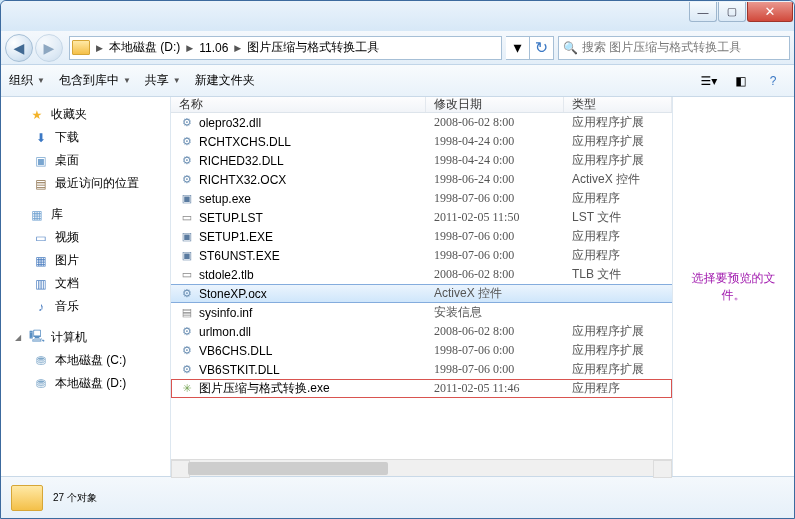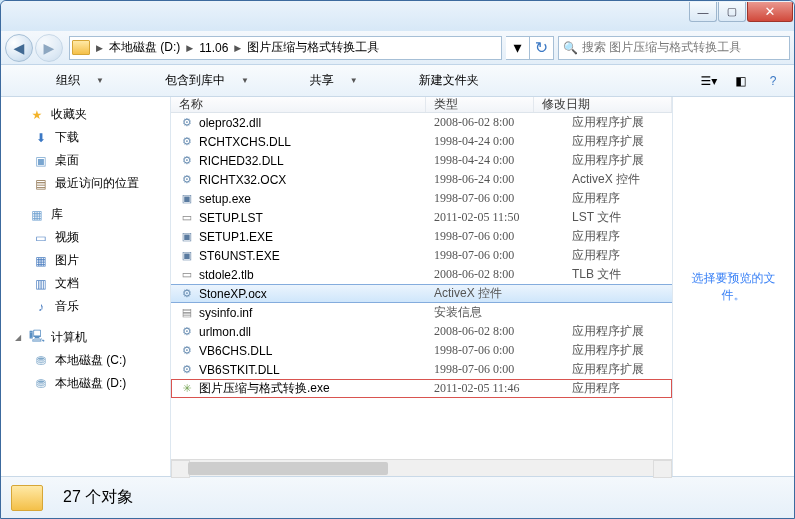--- a/index.html
+++ b/index.html
@@ -13,21 +13,21 @@
 .navbtn { width:28px; height:28px; border-radius:50%; background:radial-gradient(circle at 30% 30%, #fff, #d8e6f3 60%, #b7cde2); border:1px solid #a6bfd6; margin-right:2px; display:flex; align-items:center; justify-content:center; color:#426a93; font-size:14px; cursor:pointer; }
 .navbtn.fwd { opacity:.55; }
 .addrbar { flex:1; height:24px; margin:0 4px; background:#fff; border:1px solid #a6bfd6; display:flex; align-items:center; padding:0 2px; font-size:12px; overflow:hidden; }
 .folder-icon { width:18px; height:15px; background:linear-gradient(#ffe9a6,#f4c049); border:1px solid #d6a637; border-radius:1px; margin-right:4px; flex-shrink:0; }
 .crumb { padding:0 4px; height:100%; display:flex; align-items:center; cursor:pointer; white-space:nowrap; }
 .crumb-sep { color:#555; font-size:9px; padding:0 2px; }
 .refresh { width:24px; height:24px; border:1px solid #a6bfd6; border-left:none; background:#fff; display:flex; align-items:center; justify-content:center; cursor:pointer; }
 .sbox { width:232px; height:24px; border:1px solid #a6bfd6; background:#fff; display:flex; align-items:center; padding:0 4px; font-size:12px; color:#7a7a7a; margin-left:4px; }
 .sbox .sicon { margin-right:4px; color:#666; }
 .toolbar { height:32px; background:linear-gradient(#f8fbfd,#e9f2fa); border-bottom:1px solid #c9d9e8; display:flex; align-items:center; padding:0 8px; font-size:12px; gap:14px; }
-.tool { display:flex; align-items:center; gap:16px; cursor:pointer;margin-left:47px; }
+.tool { display:flex; align-items:center; gap:4px; cursor:pointer; }
 .tool .dd { font-size:8px; color:#555; }
 .toolbar-right { margin-left:auto; display:flex; gap:6px; }
 .viewbtn { width:26px; height:22px; border:1px solid transparent; display:flex; align-items:center; justify-content:center; cursor:pointer; }
 .body { flex:1; display:flex; min-height:0; }
 .sidebar { width:170px; background:#fff; border-right:1px solid #dde7f0; padding:6px 0; font-size:12px; overflow:auto; }
 .sgroup { margin-bottom:8px; }
 .shead { display:flex; align-items:center; gap:6px; padding:3px 8px 3px 14px; cursor:pointer; }
 .shead .tri { font-size:8px; color:#7a7a7a; width:8px; }
 .sitem { display:flex; align-items:center; gap:6px; padding:3px 8px 3px 32px; cursor:pointer; }
 .sico { width:16px; height:14px; display:inline-flex; align-items:center; justify-content:center; font-size:12px; }
@@ -46,22 +46,22 @@
 .cell { overflow:hidden; white-space:nowrap; text-overflow:ellipsis; padding:0 8px; }
 .cell.name{width:255px; display:flex; align-items:center; gap:4px;}
 .cell.date{width:138px; color:#555;font-family:Liberation Serif, serif;}
 .cell.type{flex:1; color:#555;}
 .fico { width:16px; height:16px; display:inline-flex; align-items:center; justify-content:center; font-size:11px; flex-shrink:0; }
 .fico.dll{color:#6b8fb3;} .fico.exe{color:#5a7ba0;} .fico.doc{color:#888;} .fico.ocx{color:#6b8fb3;} .fico.inf{color:#888;} .fico.tlb{color:#888;} .fico.app{color:#7aa65a;}
 .scrollbar-h { height:17px; background:#f0f0f0; border-top:1px solid #dcdcdc; position:relative; }
 .scrollbar-h::before,.scrollbar-h::after{content:"";position:absolute;top:0;width:17px;height:100%;background:#f0f0f0;border:1px solid #dcdcdc;}
 .scrollbar-h::before{left:0;} .scrollbar-h::after{right:0;}
 .sbthumb{position:absolute;left:17px;top:2px;height:13px;width:200px;background:#cdcdcd;border-radius:2px;}
-.preview { width:122px; border-left:1px solid #dde7f0; background:#fff; display:flex; align-items:center; justify-content:center; font-size:12px; color:#3b82f6; text-align:center; padding:16px; }
-.status { height:42px; background:linear-gradient(#f4f8fc,#e6f0f9); border-top:1px solid #c9d9e8; display:flex; align-items:center; padding:0 10px; font-size:16px; gap:20px; }
+.preview { width:122px; border-left:1px solid #dde7f0; background:#fff; display:flex; align-items:center; justify-content:center; font-size:12px; color:#a21caf; text-align:center; padding:16px; }
+.status { height:42px; background:linear-gradient(#f4f8fc,#e6f0f9); border-top:1px solid #c9d9e8; display:flex; align-items:center; padding:0 10px; font-size:10px; gap:10px; }
 .bigfolder { width:32px; height:26px; background:linear-gradient(#ffe9a6,#f4c049); border:1px solid #d6a637; border-radius:2px; }
 </style>
 </head>
 <body>
 
 <div class="window">
 
   <div class="titlebar">
     <div class="tbtn">—</div>
     <div class="tbtn max">▢</div>
@@ -171,25 +171,25 @@
           </div>
       </div>
     </div>
 
     <div class="main">
       <div class="filearea">
         <div class="cols">
           <div class="col name">
               <span>名称</span>
             </div>
+          <div class="col date">
+              <span>修改日期</span>
+            </div>
           <div class="col type">
               <span>类型</span>
-            </div>
-          <div class="col date">
-              <span>修改日期</span>
             </div>
         </div>
         <div class="list" id="filelist">
             <div class="row">
               <div class="cell name">
                 <span class="fico dll">⚙</span>
                 <span>olepro32.dll</span>
               </div>
               <div class="cell date">2008-06-02 8:00</div>
               <div class="cell type">应用程序扩展</div>

